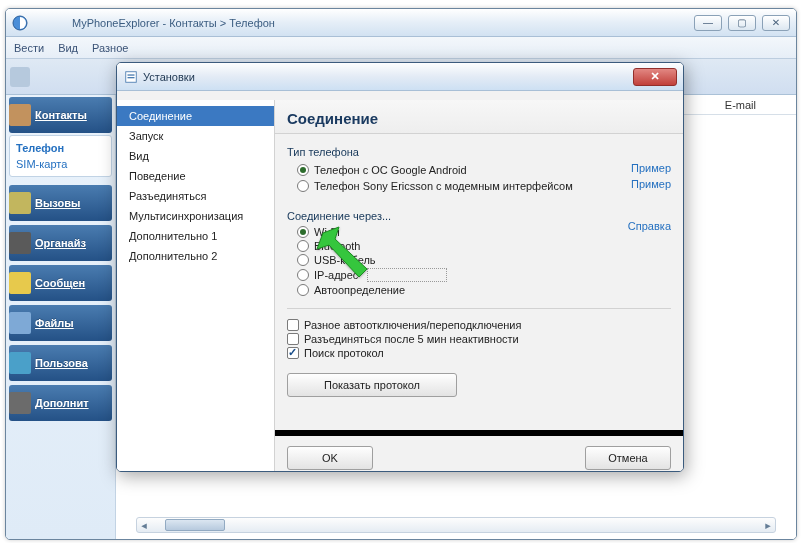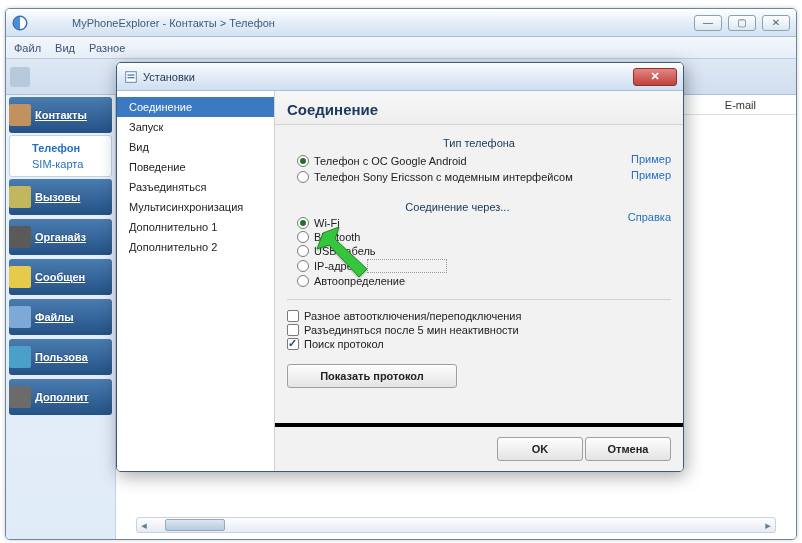--- a/index.html
+++ b/index.html
@@ -12,57 +12,57 @@
   .win-btns{margin-left:auto;display:flex;gap:6px;}
   .win-btn{width:28px;height:16px;border:1px solid #8aa1b7;border-radius:3px;background:linear-gradient(#ffffff,#dce7f1);color:#4a637d;display:flex;align-items:center;justify-content:center;font-size:10px;line-height:1;cursor:pointer;}
   .menubar{height:22px;background:linear-gradient(#f3f7fb,#e6eef7);border-bottom:1px solid #bccddf;display:flex;align-items:center;padding:0 8px;gap:14px;}
   .menubar span{color:#3a5276;cursor:pointer;}
   .toolbar{height:36px;background:linear-gradient(#dfe9f4,#d0def0);border-bottom:1px solid #aac1d7;position:relative;}
   .tool-icon{width:20px;height:20px;margin:8px 4px;background:#b6c9dd;border-radius:3px;display:inline-block;}
   
   .layout{display:flex;height:calc(100% - 86px);}
   .sidebar{width:110px;background:linear-gradient(#e9f2fb,#dfebf7);border-right:1px solid #c2d3e4;display:flex;flex-direction:column;}
   .side-item{height:36px;display:flex;align-items:center;padding:0 0;color:#fff;background:linear-gradient(#4a7cb0,#245186);margin:2px 3px;border-radius:3px;cursor:pointer;gap:4px;font-weight:bold;text-shadow:0 -1px 0 rgba(0,0,0,.2);font-size:11px;text-decoration:underline;}
-  .side-sub{background:#fff;margin:0 3px 0;border:1px solid #c1d3e5;border-radius:3px;padding:4px 22px;color:#2470c0;font-size:11px;line-height:16px;}
+  .side-sub{background:#fff;margin:0 3px 6px;border:1px solid #c1d3e5;border-radius:3px;padding:4px 6px;color:#2470c0;font-size:11px;line-height:16px;}
   .side-sub .sub-item{cursor:pointer;}
   .side-sub .sub-item.bold{font-weight:bold;}
   .side-icon{width:22px;height:22px;background:#c2925e;border-radius:2px;flex-shrink:0;}
   .content{flex:1;background:#fff;position:relative;overflow:hidden;}
   .content-head{display:flex;height:20px;align-items:center;border-bottom:1px solid #d6dfe8;padding:0 40px;font-size:11px;color:#333;gap:60px;}
   .scrollbar-h{position:absolute;bottom:6px;left:20px;right:20px;height:16px;border:1px solid #c6d2df;border-radius:3px;background:linear-gradient(#fdfdfd,#e5ecf3);display:flex;align-items:center;}
   .scrollbar-h .thumb{width:60px;height:12px;background:linear-gradient(#dbe6f1,#b7cade);border:1px solid #92aac2;border-radius:2px;margin-left:14px;}
   .scrollbar-h .arr{width:14px;height:14px;display:flex;align-items:center;justify-content:center;color:#647d96;}
   .scrollbar-h .arr.r{margin-left:auto;}
   
   .dialog{position:absolute;left:116px;top:62px;width:568px;height:410px;border:1px solid #3b5b7d;border-radius:5px;box-shadow:2px 4px 18px rgba(0,0,0,.35);overflow:hidden;background:#f2f2f2;}
   .dlg-title{height:28px;background:linear-gradient(#fdfefe,#e3ebf5 50%,#cde0f3);border-bottom:1px solid #a8bfd6;display:flex;align-items:center;padding:0 6px;}
   .dlg-title .title{color:#223a54;}
   .dlg-title .close{margin-left:auto;width:44px;height:18px;border-radius:3px;background:linear-gradient(#e28782,#c1403a);border:1px solid #922f2b;color:#fff;display:flex;align-items:center;justify-content:center;font-weight:bold;font-size:11px;cursor:pointer;}
-  .dlg-body{display:flex;height:calc(100% - 28px);}
+  .dlg-body{display:flex;height:calc(100% - 28px);margin-top:9px;}
   .dlg-nav{width:158px;background:#fff;border-right:1px solid #d2d2d2;padding:6px 0;}
   .dlg-nav div{padding:4px 12px;color:#222;cursor:pointer;}
   .dlg-nav div.sel{background:#3b79c2;color:#fff;}
   .dlg-main{flex:1;background:#f2f2f2;display:flex;flex-direction:column;}
   .dlg-sec-title{font-size:15px;font-weight:bold;color:#1a3a60;padding:10px 12px 6px;border-bottom:1px solid #d2d2d2;background:linear-gradient(#f7f7f7,#eeeeee);}
   .dlg-content{padding:8px 12px;flex:1;font-size:11px;color:#222;}
-  .grp-label{color:#163759;margin:4px 0 4px;text-align:center;}
+  .grp-label{color:#163759;margin:4px 0 4px;}
   .radio-row,.chk-row{display:flex;align-items:center;gap:5px;margin:2px 0 2px 10px;}
   .radio,.chk{width:12px;height:12px;border:1px solid #7a7a7a;background:#fff;flex-shrink:0;}
   .radio{border-radius:50%;position:relative;}
   .radio.checked::after{content:"";position:absolute;inset:2px;border-radius:50%;background:#2c6c2c;}
   .chk{border-radius:2px;position:relative;}
   .chk.checked::after{content:"✓";position:absolute;left:0;top:-2px;color:#1a4e8a;font-size:11px;font-weight:bold;}
   .dotted-box{border:1px dotted #999;width:80px;height:14px;margin-left:4px;}
   .link{color:#2470c0;cursor:pointer;}
   .right-link{float:right;}
   .sep{border-top:1px solid #d2d2d2;margin:10px 0;}
-  .btn{height:24px;padding:0 14px;border:1px solid #9f9f9f;border-radius:3px;background:linear-gradient(#fefefe,#e3e3e3);cursor:pointer;display:inline-flex;align-items:center;justify-content:center;color:#222;font-weight:bold;}
+  .btn{height:24px;padding:0 14px;border:1px solid #9f9f9f;border-radius:3px;background:linear-gradient(#fefefe,#e3e3e3);cursor:pointer;display:inline-flex;align-items:center;justify-content:center;color:#222;}
   .btn.disabled{color:#9a9a9a;}
   .btn-row{display:flex;gap:30px;margin-top:2px;}
-  .dlg-footer{padding:10px 12px;border-top:4px solid #000000;display:flex;justify-content:flex-end;gap:2px;}
+  .dlg-footer{padding:10px 12px;border-top:6px solid #000000;display:flex;justify-content:space-between;gap:2px;}
   
   .arrow-annot{position:absolute;left:315px;top:225px;width:60px;height:60px;pointer-events:none;}
 </style>
 </head>
 <body>
 
 <div class="main-window">
   <div class="titlebar">
     <span class="title-icon">
       <svg viewBox="0 0 16 16" width="16" height="16">
@@ -72,21 +72,21 @@
     </span>
     <span class="title">MyPhoneExplorer  -  Контакты &gt; Телефон</span>
     <div class="win-btns">
       <div class="win-btn">—</div>
       <div class="win-btn">▢</div>
       <div class="win-btn">✕</div>
     </div>
   </div>
 
   <div class="menubar">
-    <span>Файл</span>
+    <span>Вести</span>
     <span>Вид</span>
     <span>Разное</span>
   </div>
 
   <div class="toolbar">
     <span class="tool-icon"></span>
   </div>
 
   <div class="layout">
     <div class="sidebar">

